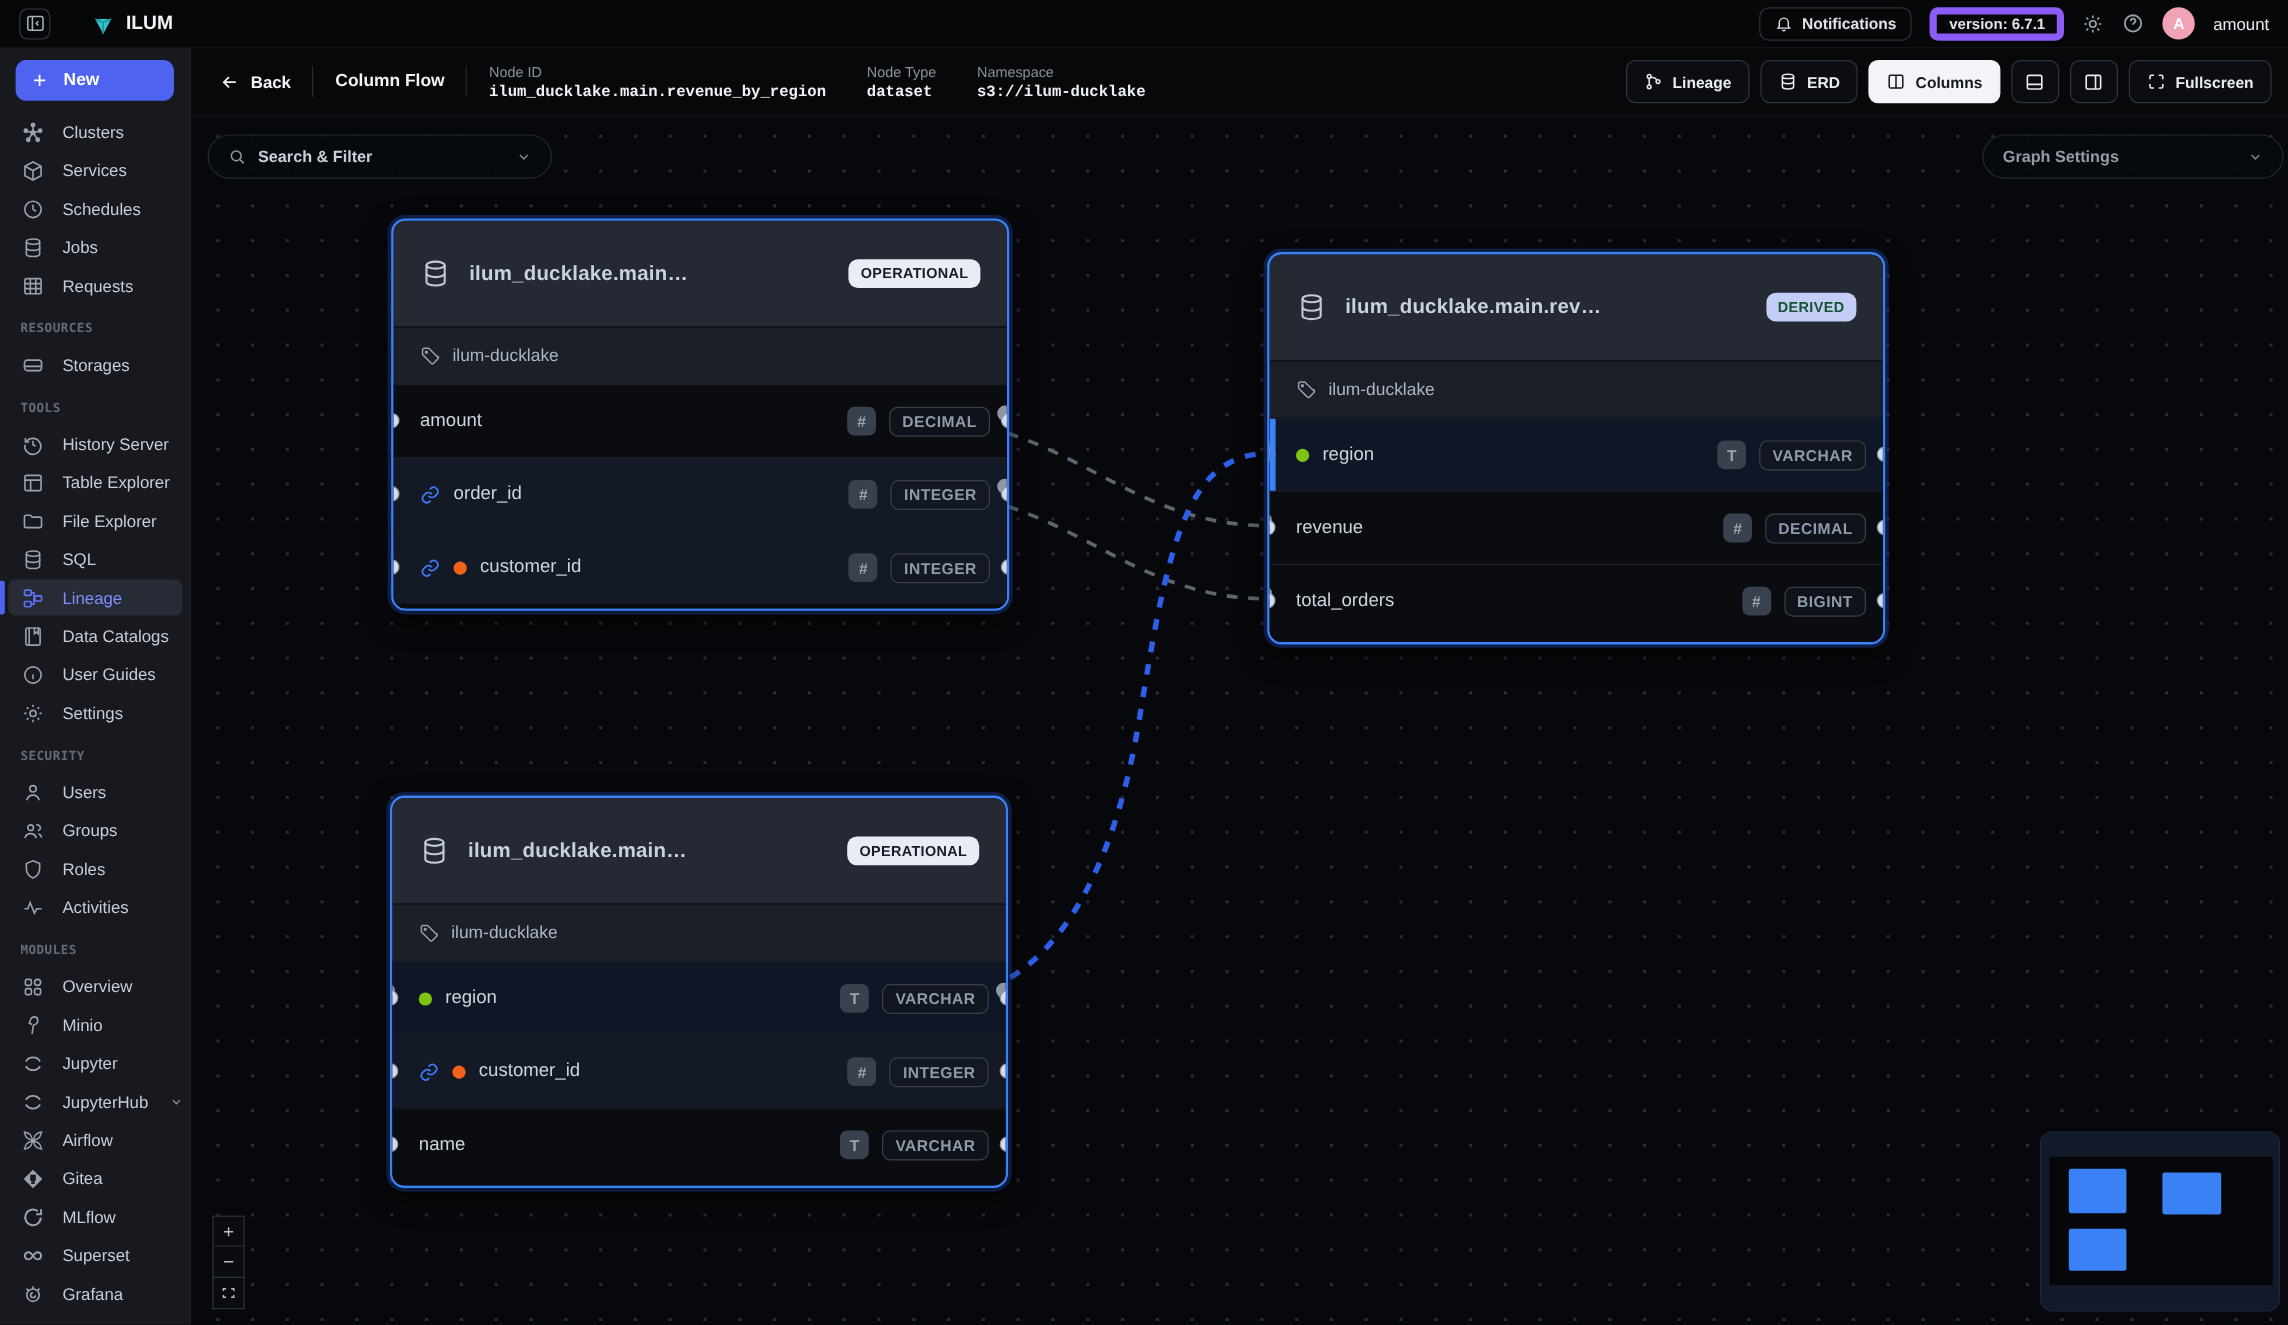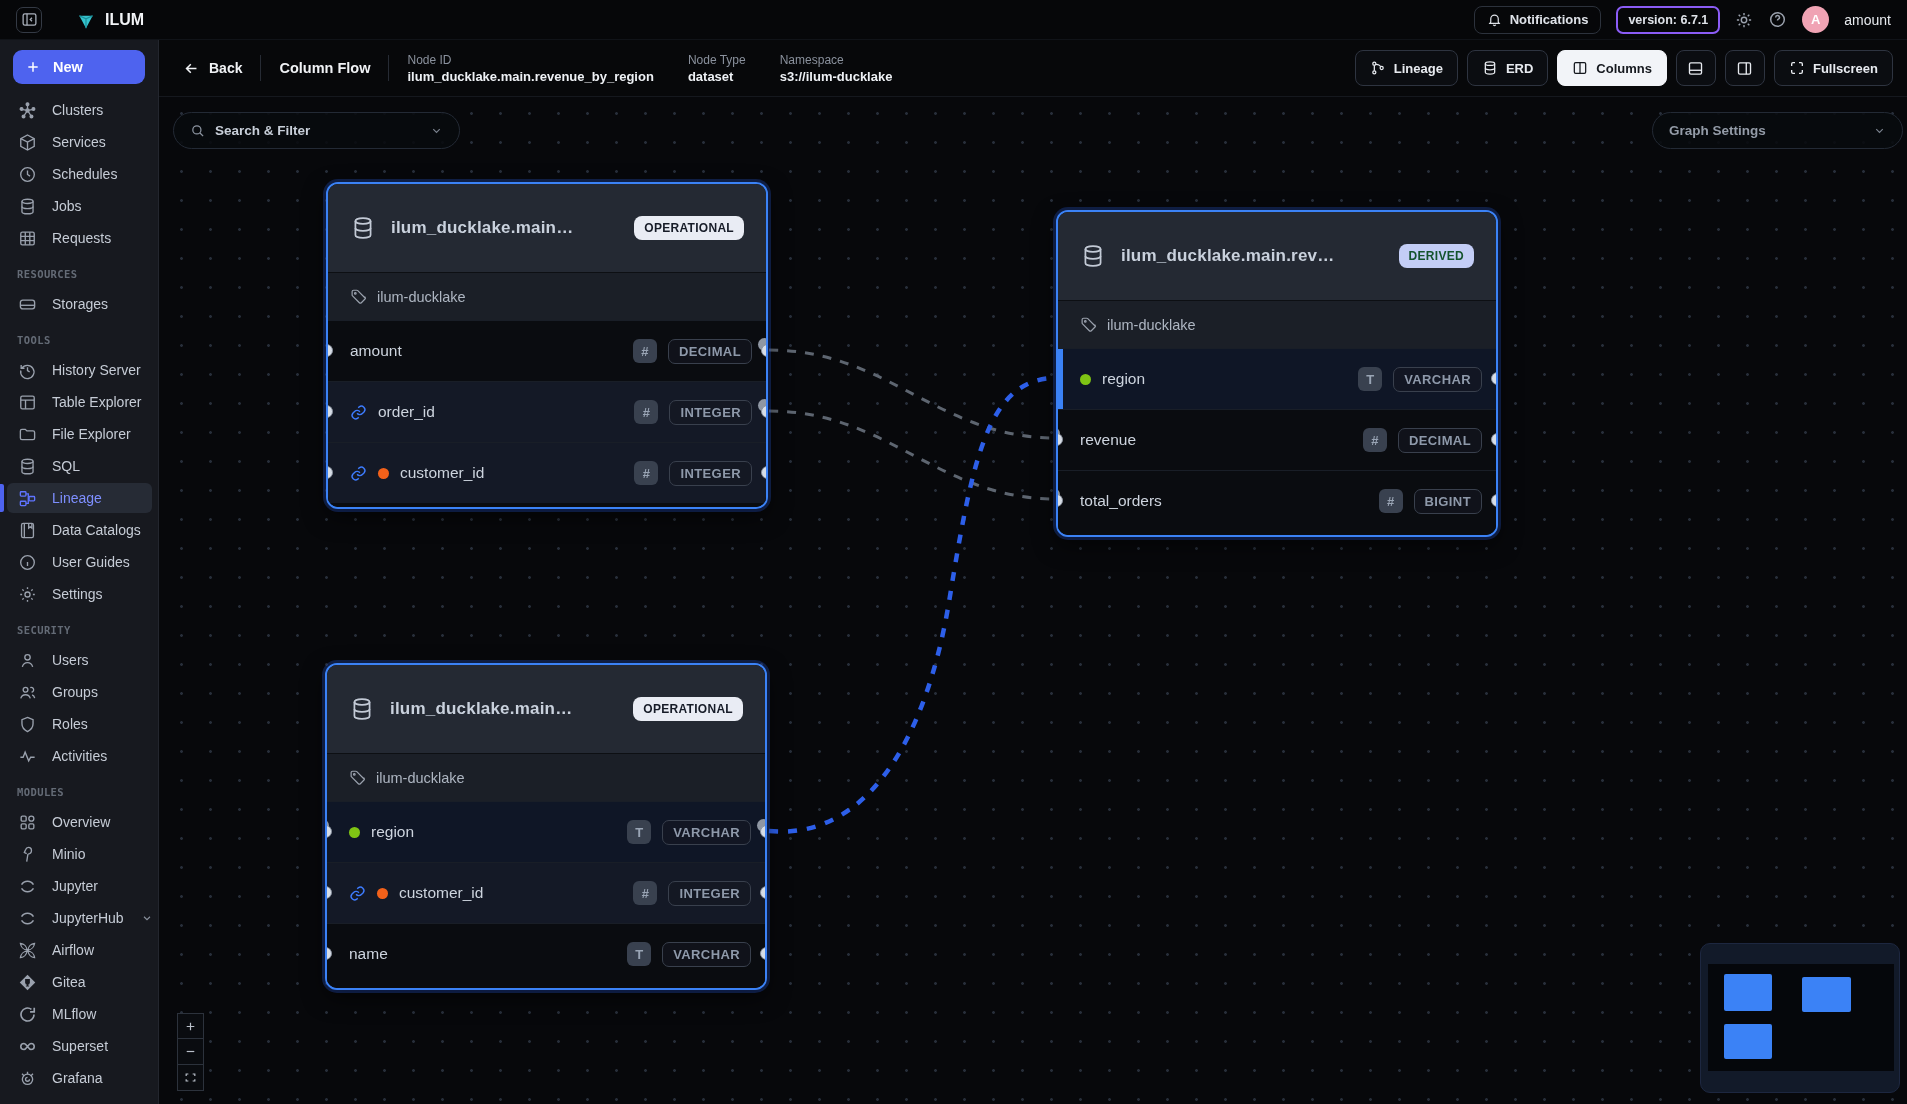--- a/index.html
+++ b/index.html
@@ -15,21 +15,21 @@
   .logo { display:flex; align-items:center; gap:9px; margin-left:34px; font-weight:700; font-size:16px; color:#f2f4f7; }
   .search { position:absolute; left:523px; top:4px; width:907px; height:32px; background:#101319;
     border:1px solid #262c37; border-radius:9px; display:flex; align-items:center; padding:0 12px; gap:9px; }
   .search input { flex:1; background:transparent; border:0; outline:0; color:#cdd3dc; font-size:14px;
     font-family:"Liberation Sans", sans-serif; }
   .search input::placeholder { color:#7e8692; }
   .kbd-hint { color:#6f7682; font-size:13px; }
   .top-right { margin-left:auto; display:flex; align-items:center; gap:15px; }
   .pillbtn { height:28px; border:1px solid #2c323c; border-radius:8px; background:transparent; color:#dfe3e9;
     font-weight:700; font-size:13px; display:flex; align-items:center; gap:8px; padding:0 12px; cursor:pointer; }
-  .version { height:28px; border:2px solid #8b5cf6; border-radius:7px; color:#dfe3e9; font-weight:700;
+  .version { height:28px; border:6px solid #8b5cf6; border-radius:7px; color:#dfe3e9; font-weight:700;
     font-size:12.5px; display:flex; align-items:center; padding:0 10px; }
   .avatar { width:27px; height:27px; border-radius:50%; background:#f0a3b4; color:#fff;
     display:flex; align-items:center; justify-content:center; font-weight:700; font-size:13px; }
   .username { font-size:14px; color:#e7eaee; }
 
   
   .shell { display:flex; height:1064px; }
 
   
   .sidebar { width:159px; background:#17191f; border-right:1px solid #23262e; padding-top:8px; flex:none; overflow:hidden; }
@@ -48,42 +48,42 @@
 
   
   .content { flex:1; display:flex; flex-direction:column; min-width:0; }
   .toolbar { height:57px; background:#07080a; border-bottom:1px solid #15181e; display:flex;
     align-items:center; padding:0 14px 0 24px; gap:18px; flex:none; }
   .backbtn { display:flex; align-items:center; gap:9px; font-weight:700; font-size:14px; color:#f0f2f5; cursor:pointer; }
   .vdiv { width:1px; height:26px; background:#262b34; }
   .viewname { font-weight:700; font-size:14.5px; color:#f0f2f5; }
   .field { display:flex; flex-direction:column; gap:2px; }
   .field .flabel { font-size:12px; color:#8a919d; }
-  .field .fvalue { font-size:13px; font-weight:700; color:#eef1f5; }
+  .field .fvalue { font-size:13px; font-weight:700; color:#eef1f5;font-family:Liberation Mono, monospace; }
   .tb-right { margin-left:auto; display:flex; align-items:center; gap:9px; }
   .tbbtn { height:36px; border:1px solid #2e3440; border-radius:8px; background:#0b0d11; color:#e8ebf0;
     font-weight:700; font-size:13px; display:flex; align-items:center; gap:8px; padding:0 14px; cursor:pointer; }
   .tbbtn.icononly { width:40px; justify-content:center; padding:0; }
   .tbbtn.active { background:#f2f4f8; color:#15181e; border-color:#f2f4f8; }
   .tbbtn .tic { color:inherit; display:flex; }
 
   
   .canvas { position:relative; flex:1; background:#07080b;
     background-image:radial-gradient(#272e3a 1.3px, transparent 1.5px);
     background-size:29px 29px; background-position:8px 2px; overflow:hidden; }
   .fpill { position:absolute; height:37px; border:1px solid #232a35; border-radius:19px;
     background:rgba(8,10,14,.88); display:flex; align-items:center; gap:10px; padding:0 16px;
     font-weight:700; font-size:13.5px; color:#c8cfd9; cursor:pointer; }
   .fpill .chev { margin-left:auto; color:#7a828e; display:flex; }
   .edges { position:absolute; left:0; top:0; pointer-events:none; }
   .edge-gray { stroke:#5d6570; stroke-width:3; fill:none; stroke-dasharray:9 9; }
   .edge-blue { stroke:#2d5fe9; stroke-width:4.5; fill:none; stroke-dasharray:9 10; }
 
   
-  .node { position:absolute; width:442px; border:2px solid #3b82f6; border-radius:12px; background:#0a0c10;
+  .node { position:absolute; width:515px; border:2px solid #3b82f6; border-radius:12px; background:#0a0c10;
     box-shadow:0 0 0 3px rgba(40,88,220,.28), 0 8px 22px rgba(0,0,0,.55); overflow:hidden; }
   .nhead { height:88px; background:#242933; display:flex; align-items:center; gap:15px; padding:0 22px; cursor:pointer; }
   .nhead .dbic { color:#c3cad6; flex:none; display:flex; }
   .ntitle { font-weight:700; font-size:17px; color:#c9d1dd; letter-spacing:.2px; white-space:nowrap; }
   .badge { margin-left:auto; font-weight:700; font-size:12px; padding:5px 10px; border-radius:8px; letter-spacing:.3px; flex:none; }
   .badge.op { background:#e9ecf4; color:#171c28; }
   .badge.derived { background:#c3cdf6; color:#14532d; }
   .ntag { height:48px; background:#1b1f27; border-top:1px solid #0d0f13; display:flex; align-items:center;
     gap:10px; padding:0 22px; color:#aeb6c2; font-size:14.5px; }
   .ntag .tgic { color:#9aa1ad; display:flex; }

